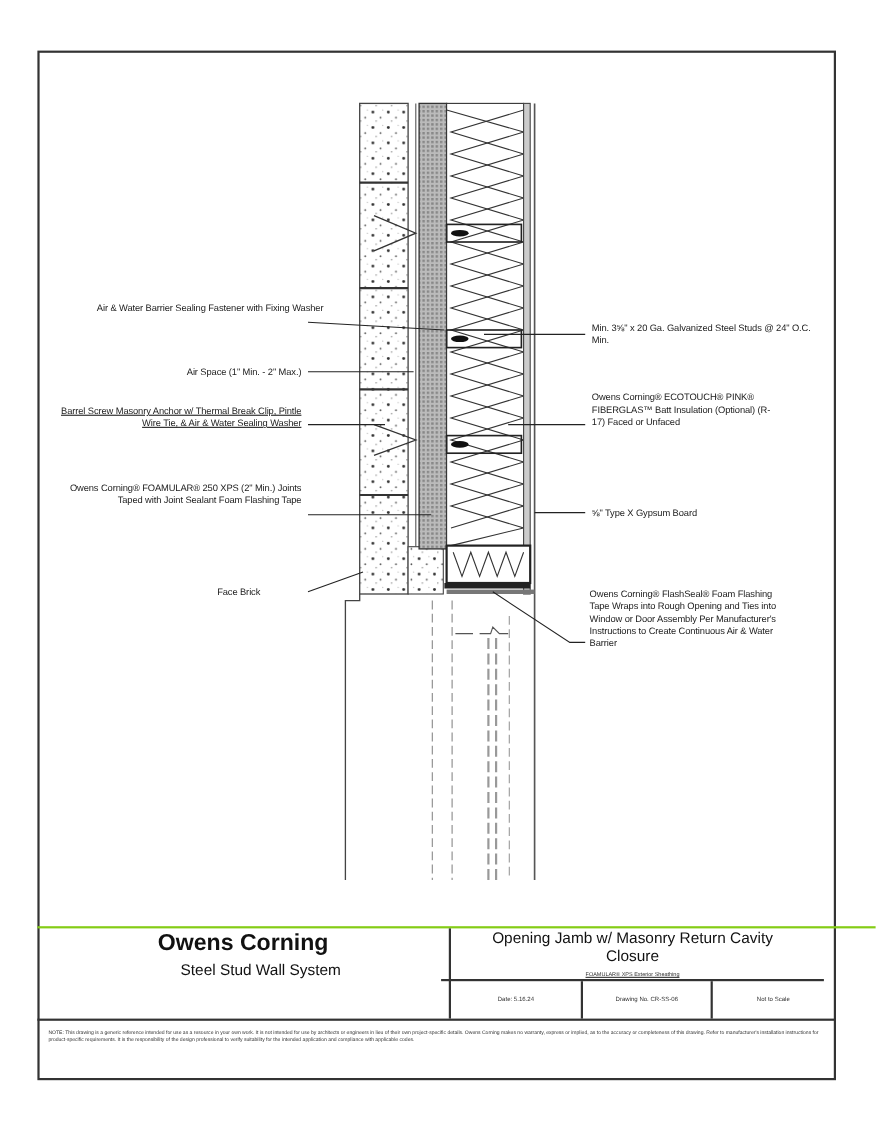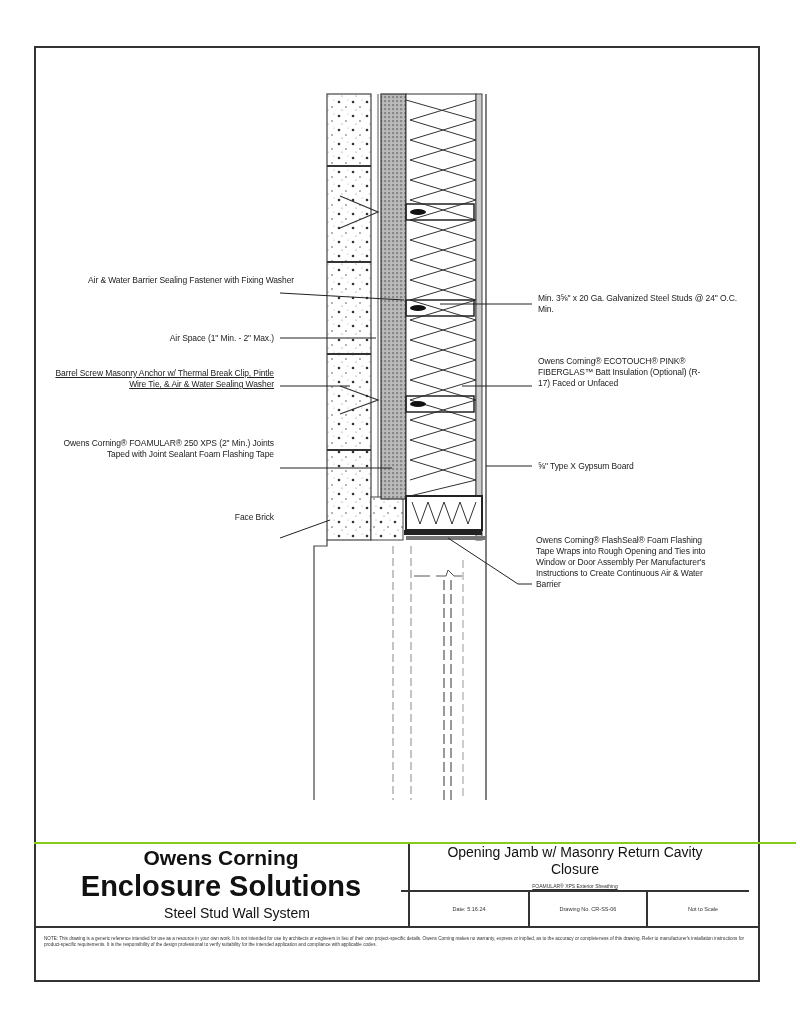--- a/index.html
+++ b/index.html
@@ -97,31 +97,30 @@
   <line x1="440" y1="304" x2="532" y2="304" stroke="#222" stroke-width="1"></line>
   <line x1="462" y1="386" x2="532" y2="386" stroke="#222" stroke-width="1"></line>
   <line x1="486" y1="466" x2="532" y2="466" stroke="#222" stroke-width="1"></line>
   <path d="M448,538 L518,584 L532,584" fill="none" stroke="#222" stroke-width="1"></path>
 </svg>
 
 <div class="label right-align" style="left:60px; top:275px; width:214px;margin-left:20px;">Air &amp; Water Barrier Sealing Fastener with Fixing Washer</div>
 <div class="label right-align" style="left:60px; top:333px; width:214px;">Air Space (1" Min. - 2" Max.)</div>
 <div class="label right-align" style="left:52px; top:368px; width:222px;text-decoration:underline;">Barrel Screw Masonry Anchor w/ Thermal Break Clip, Pintle Wire Tie, &amp; Air &amp; Water Sealing Washer</div>
 <div class="label right-align" style="left:52px; top:438px; width:222px;">Owens Corning® FOAMULAR® 250 XPS (2" Min.) Joints Taped with Joint Sealant Foam Flashing Tape</div>
-<div class="label right-align" style="left:160px; top:512px; width:114px;">Face Brick</div>
+<div class="label right-align" style="left:160px; top:533px; width:114px;text-align:center;">Face Brick</div>
 
 <div class="label" style="left:538px; top:293px; width:200px;">Min. 3⅝" x 20 Ga. Galvanized Steel Studs @ 24" O.C. Min.</div>
 <div class="label" style="left:538px; top:356px; width:170px;">Owens Corning® ECOTOUCH® PINK® FIBERGLAS™ Batt Insulation (Optional) (R-17) Faced or Unfaced</div>
 <div class="label" style="left:538px; top:461px; width:200px;">⅝" Type X Gypsum Board</div>
 <div class="label" style="left:520px; top:535px; width:180px;margin-left:16px;">Owens Corning® FlashSeal® Foam Flashing Tape Wraps into Rough Opening and Ties into Window or Door Assembly Per Manufacturer's Instructions to Create Continuous Air &amp; Water Barrier</div>
 
 <div class="title-block">
   <div class="brand">
     <div class="company">Owens Corning</div>
-    <div class="product">Enclosure Solutions</div>
     <div class="system">Steel Stud Wall System</div>
   </div>
   <div class="detail-title">
     <div class="t1">Opening Jamb w/ Masonry Return Cavity</div>
     <div class="t2">Closure</div>
     <div class="sub">FOAMULAR® XPS Exterior Sheathing</div>
   </div>
   <div class="meta-row">
     <div class="meta-cell" style="width:120px;">Date: 5.16.24</div>
     <div class="meta-cell" style="width:118px;">Drawing No. CR-SS-06</div>

